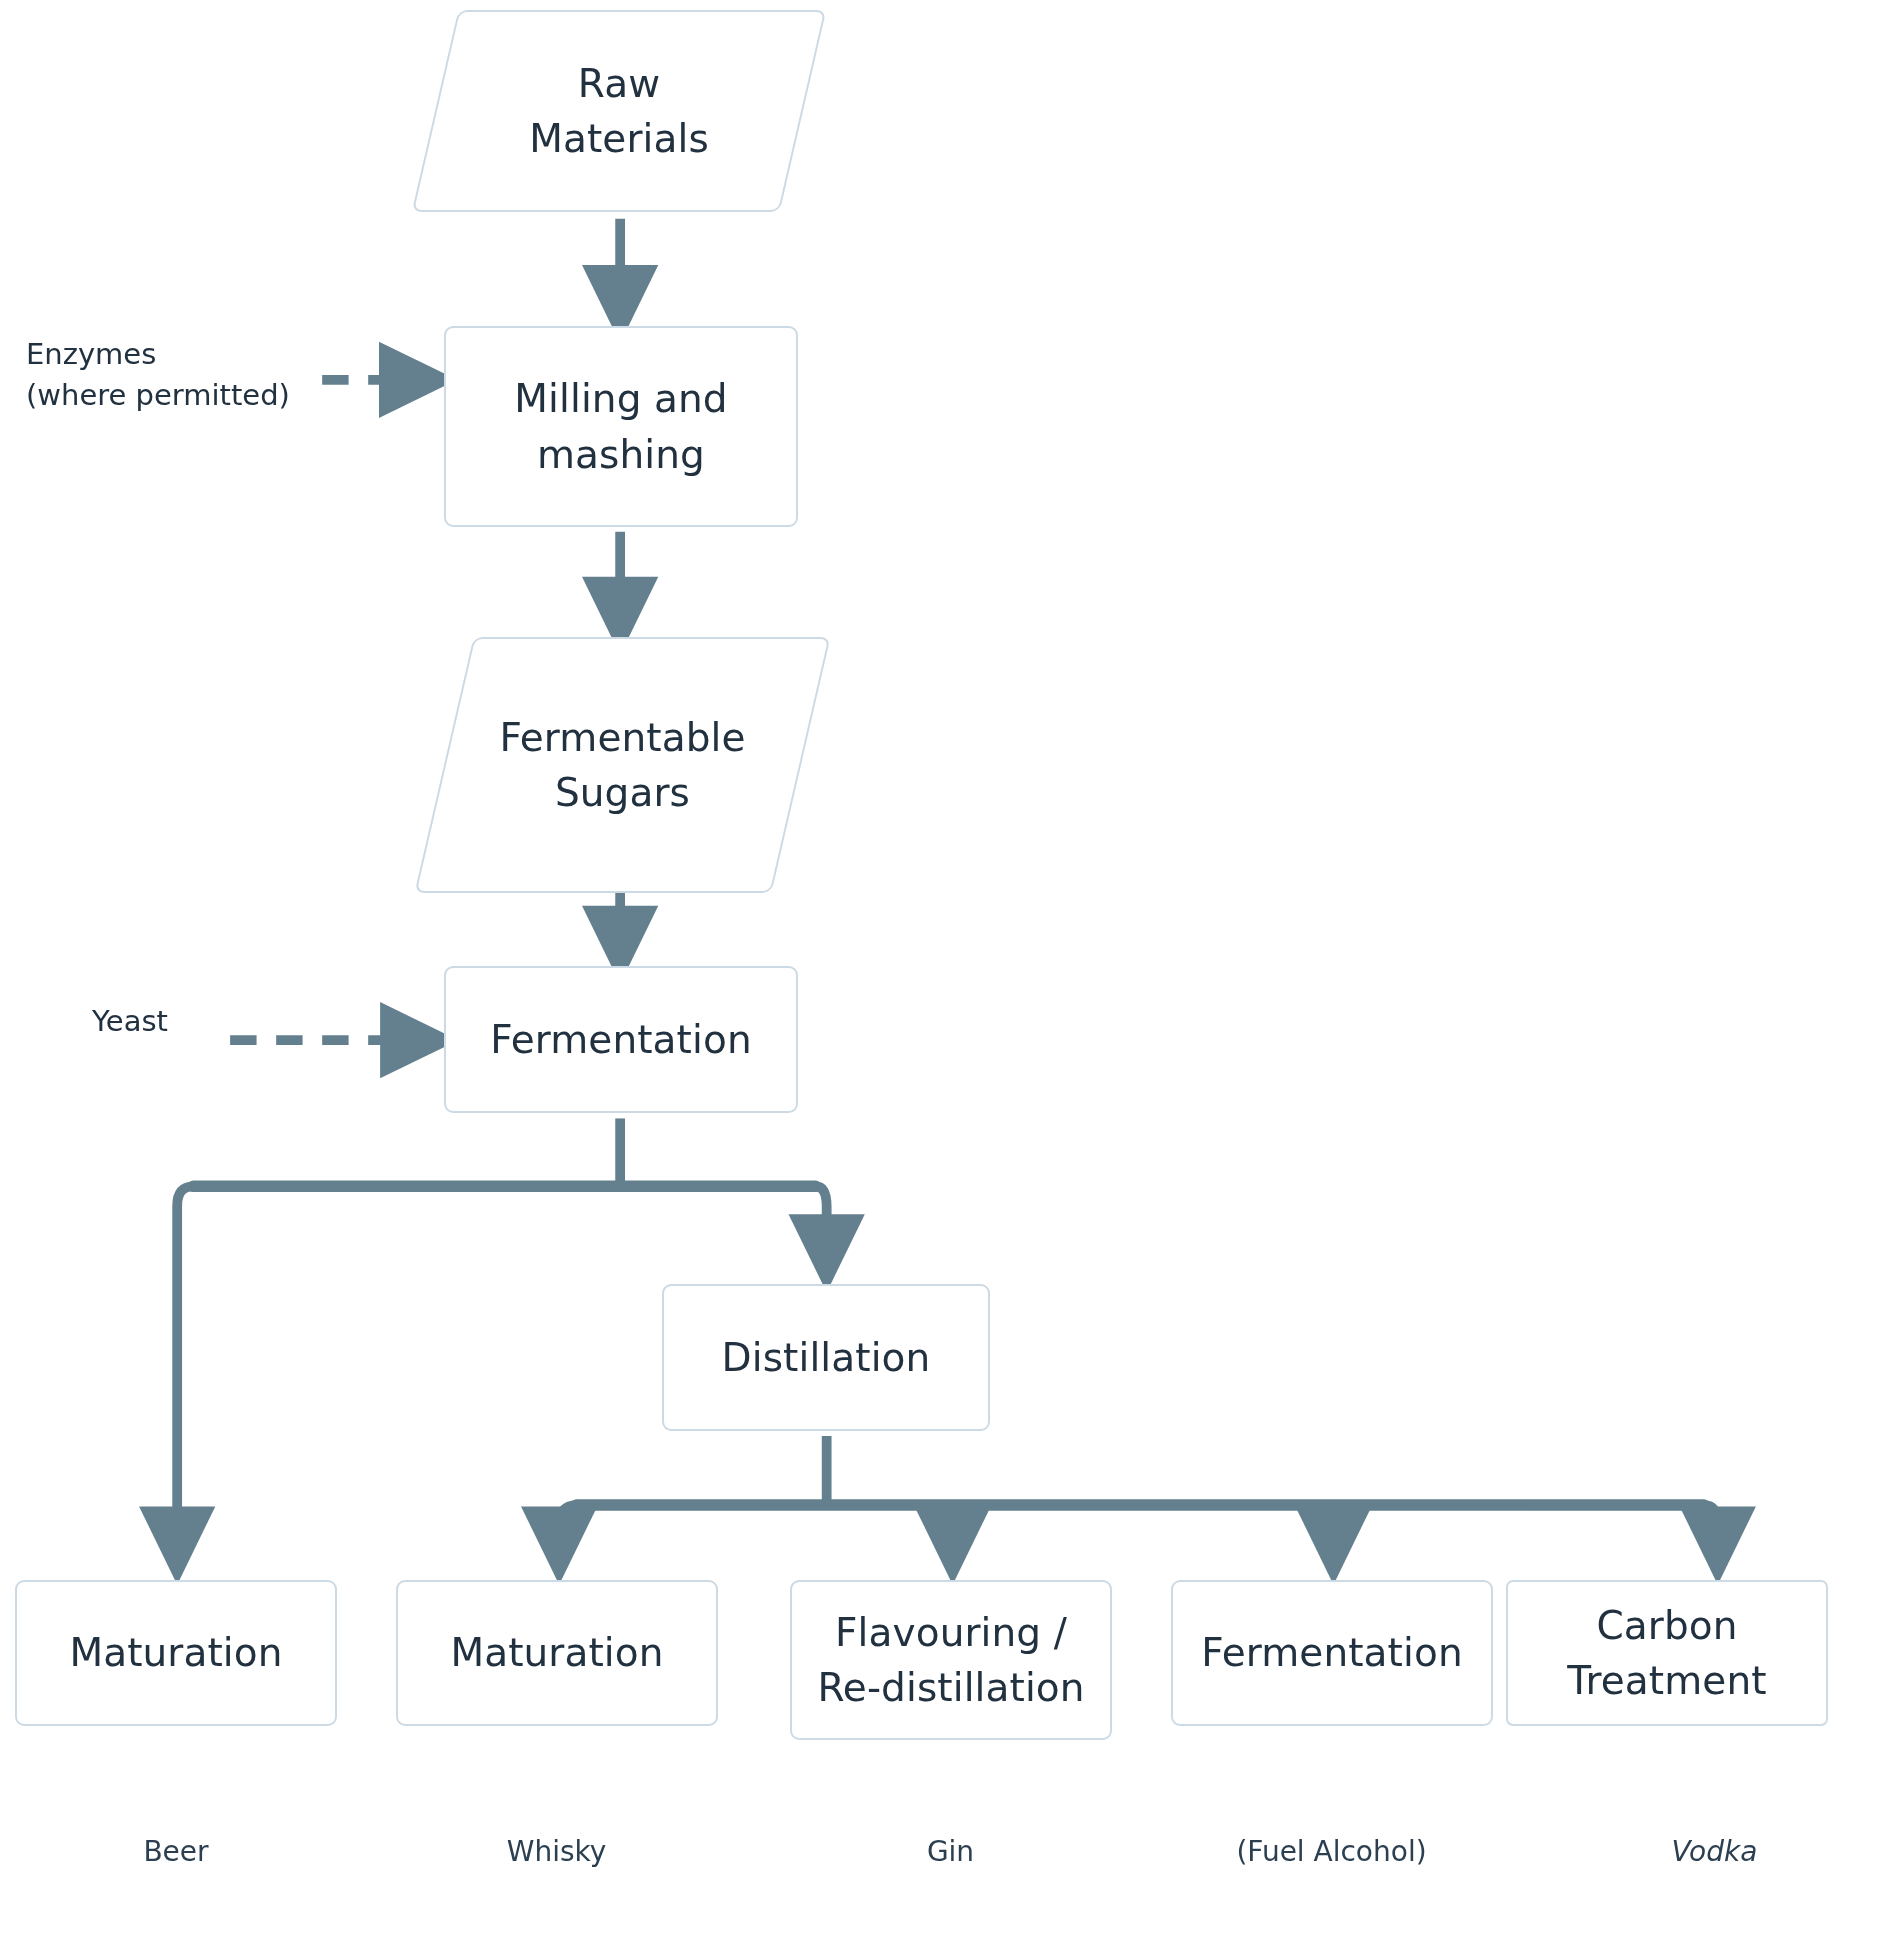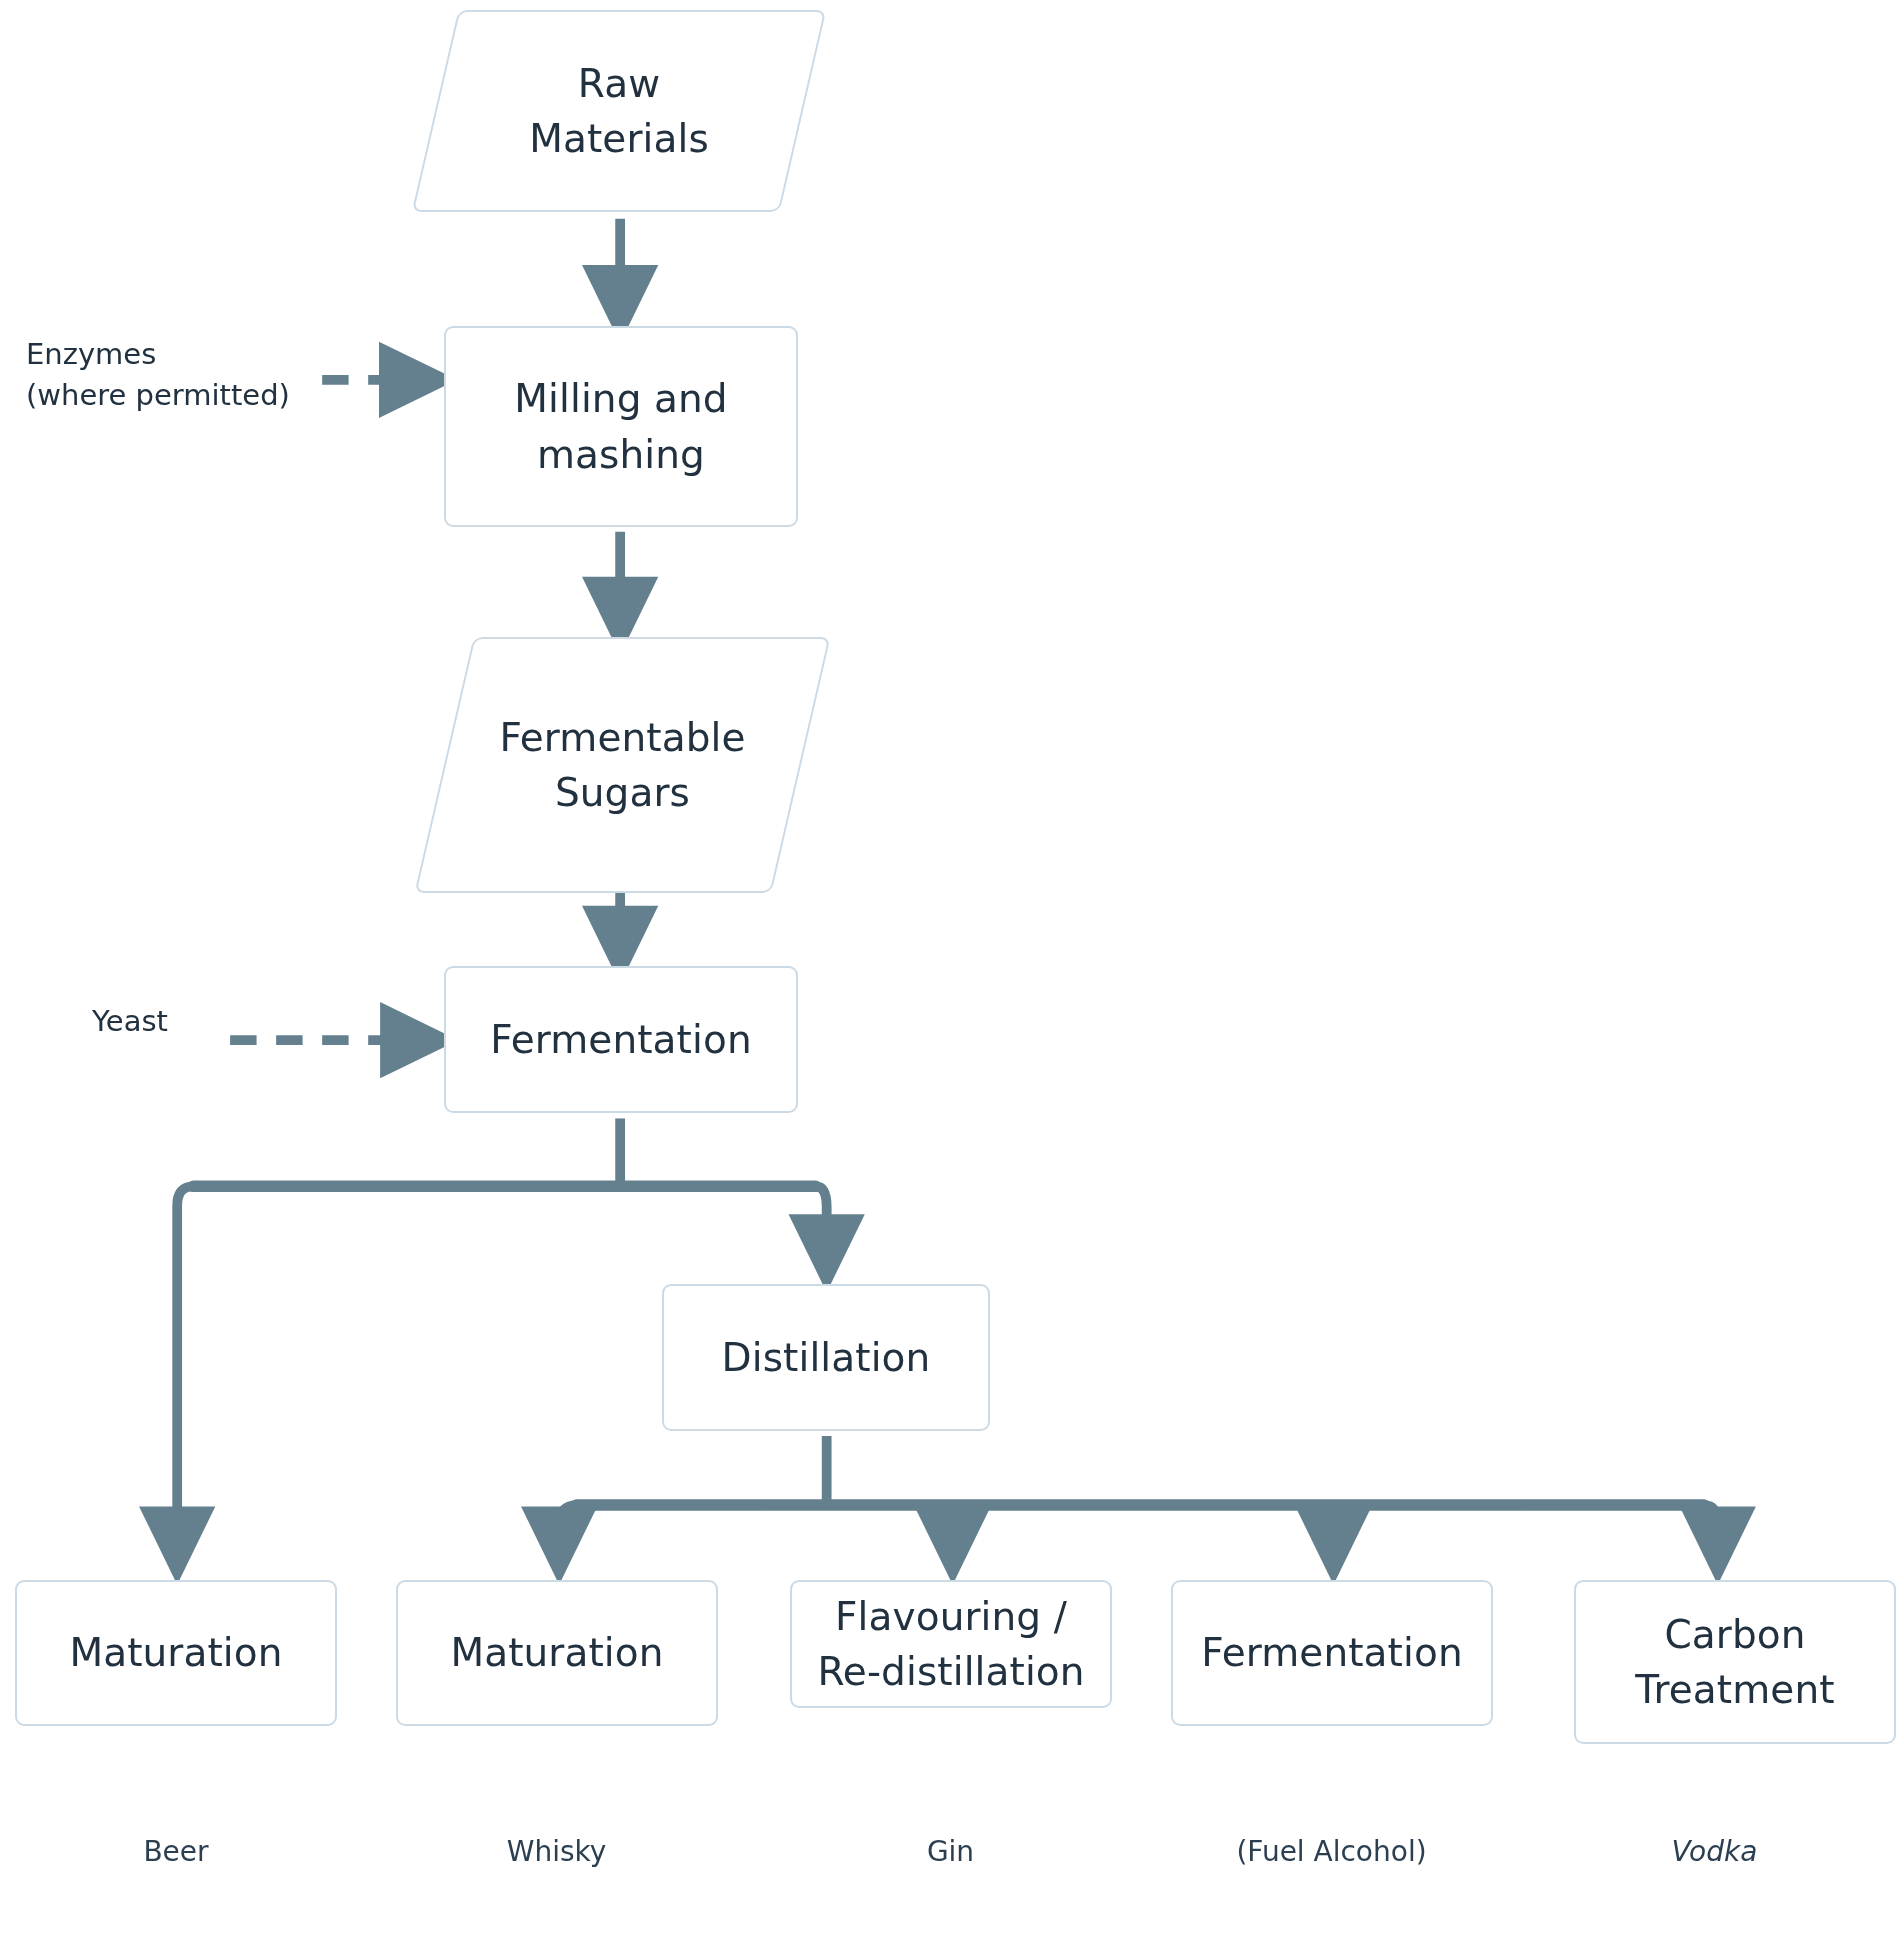--- a/index.html
+++ b/index.html
@@ -150,30 +150,30 @@
   </div>
 
   <div class="node node-process" style="left:15px; top:1580px; width:322px; height:146px;">
     <div class="nlabel">Maturation</div>
   </div>
 
   <div class="node node-process" style="left:396px; top:1580px; width:322px; height:146px;">
     <div class="nlabel">Maturation</div>
   </div>
 
-  <div class="node node-process" style="left:790px; top:1580px; width:322px; height:128px;">
+  <div class="node node-process" style="left:790px; top:1580px; width:322px; height:160px;">
     <div class="nlabel">Flavouring /
 Re-distillation</div>
   </div>
 
   <div class="node node-process" style="left:1171px; top:1580px; width:322px; height:146px;">
     <div class="nlabel">Fermentation</div>
   </div>
 
-  <div class="node node-process" style="left:1574px; top:1580px; width:322px; height:164px;">
+  <div class="node node-process" style="left:1506px; top:1580px; width:322px; height:146px;border-radius:7px;">
     <div class="nlabel">Carbon
 Treatment</div>
   </div>
 
   <div class="side-label" style="left:26px; top:334px; width:293px;">Enzymes
 (where permitted)</div>
 
   <div class="side-label" style="left:92px; top:1001px; width:127px;">Yeast</div>
 
   <div class="product-label" style="left:3.5px; top:1778px; width:345px;">

